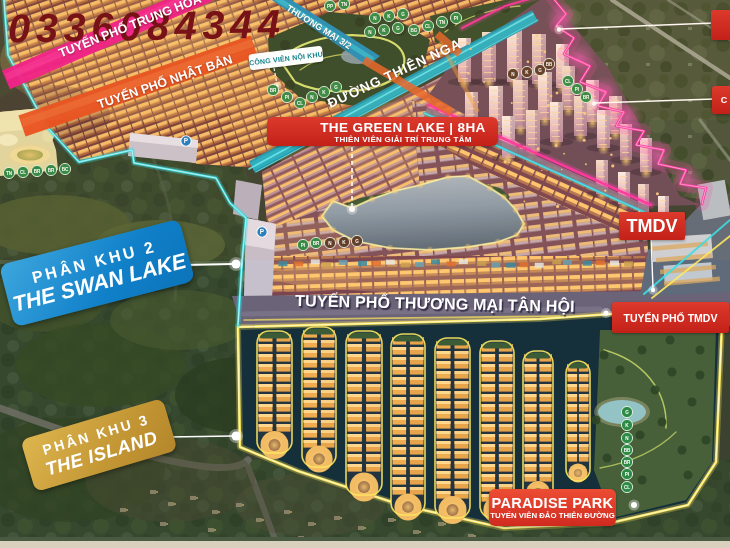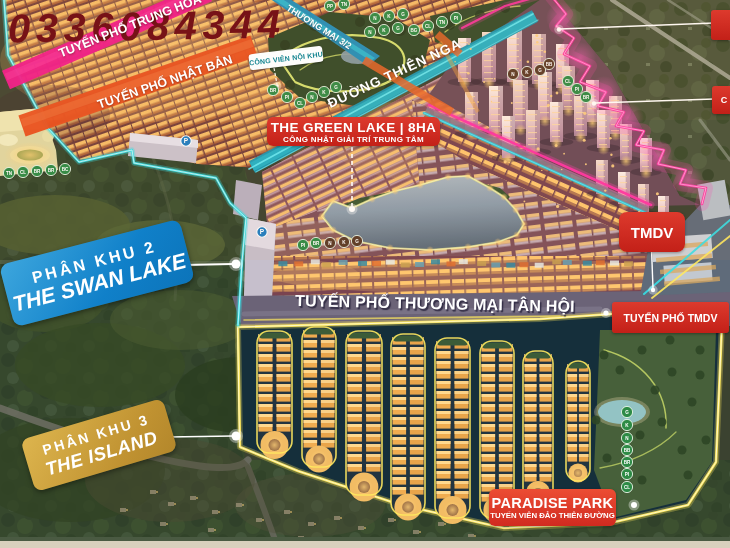--- a/index.html
+++ b/index.html
@@ -1186,25 +1186,25 @@
 <rect x="0.0" y="537.0" width="730.0" height="4.0" fill="#4a5a42"></rect>
 <rect x="0.0" y="541.0" width="730.0" height="7.0" fill="#d9d0bd"></rect>
 </svg>
 
 <div class="phone">0336084344</div>
 <div class="band" style="left:30px;top:19px;width:200px;transform:rotate(-21.5deg);font-size:12.5px;">TUYẾN PHỐ TRUNG HOA</div>
 <div class="band" style="left:55px;top:75px;width:220px;transform:rotate(-19deg);font-size:12.5px;">TUYẾN PHỐ NHẬT BẢN</div>
 <div class="band" style="left:263px;top:22px;width:112px;transform:rotate(32deg);font-size:9px;">THƯƠNG MẠI 3/2</div>
 <div class="band" style="left:307px;top:66px;width:175px;transform:rotate(-25deg);font-size:13.5px;letter-spacing:1px;">ĐƯỜNG THIÊN NGA</div>
 <div class="wbox" style="left:249px;top:50px;width:74px;height:16px;transform:rotate(-7deg);font-size:7px;color:#12838f;letter-spacing:0.2px;">CÔNG VIÊN NỘI KHU</div>
-<div class="rbox" style="left:267px;top:117px;width:173px;height:29px;border-radius:6px;">
+<div class="rbox" style="left:267px;top:117px;width:190px;height:29px;border-radius:6px;padding-left:41px;">
   <div style="font-size:13.5px;letter-spacing:0.4px;line-height:15px;">THE GREEN LAKE | 8HA</div>
-  <div style="font-size:8px;letter-spacing:0.3px;">CÔNG NHẬT GIẢI TRÍ TRUNG TÂM</div>
+  <div style="font-size:8px;letter-spacing:0.3px;">THIÊN VIÊN GIẢI TRÍ TRUNG TÂM</div>
 </div>
-<div class="rbox" style="left:619px;top:212px;width:66px;height:40px;font-size:15px;border-radius:8px;">TMDV</div>
+<div class="rbox" style="left:619px;top:212px;width:66px;height:28px;font-size:18px;border-radius:2px;">TMDV</div>
 <div class="rbox" style="left:612px;top:302px;width:117px;height:31px;font-size:10.5px;border-radius:3px;">TUYẾN PHỐ TMDV</div>
 <div class="rbox" style="left:711px;top:10px;width:24px;height:30px;font-size:9px;border-radius:3px;"></div>
 <div class="rbox" style="left:712px;top:86px;width:24px;height:28px;font-size:9px;border-radius:3px;">C</div>
 <div class="bluebox">
   <div style="font-size:16px;letter-spacing:3px;font-weight:bold;line-height:19px;">PHÂN KHU 2</div>
   <div style="font-size:21.5px;font-weight:bold;font-style:italic;letter-spacing:0px;line-height:24px;">THE SWAN LAKE</div>
 </div>
 <div class="goldbox">
   <div style="font-size:14px;letter-spacing:2.5px;font-weight:bold;line-height:17px;">PHÂN KHU 3</div>
   <div style="font-size:18.5px;font-weight:bold;font-style:italic;letter-spacing:0.5px;line-height:21px;">THE ISLAND</div>

